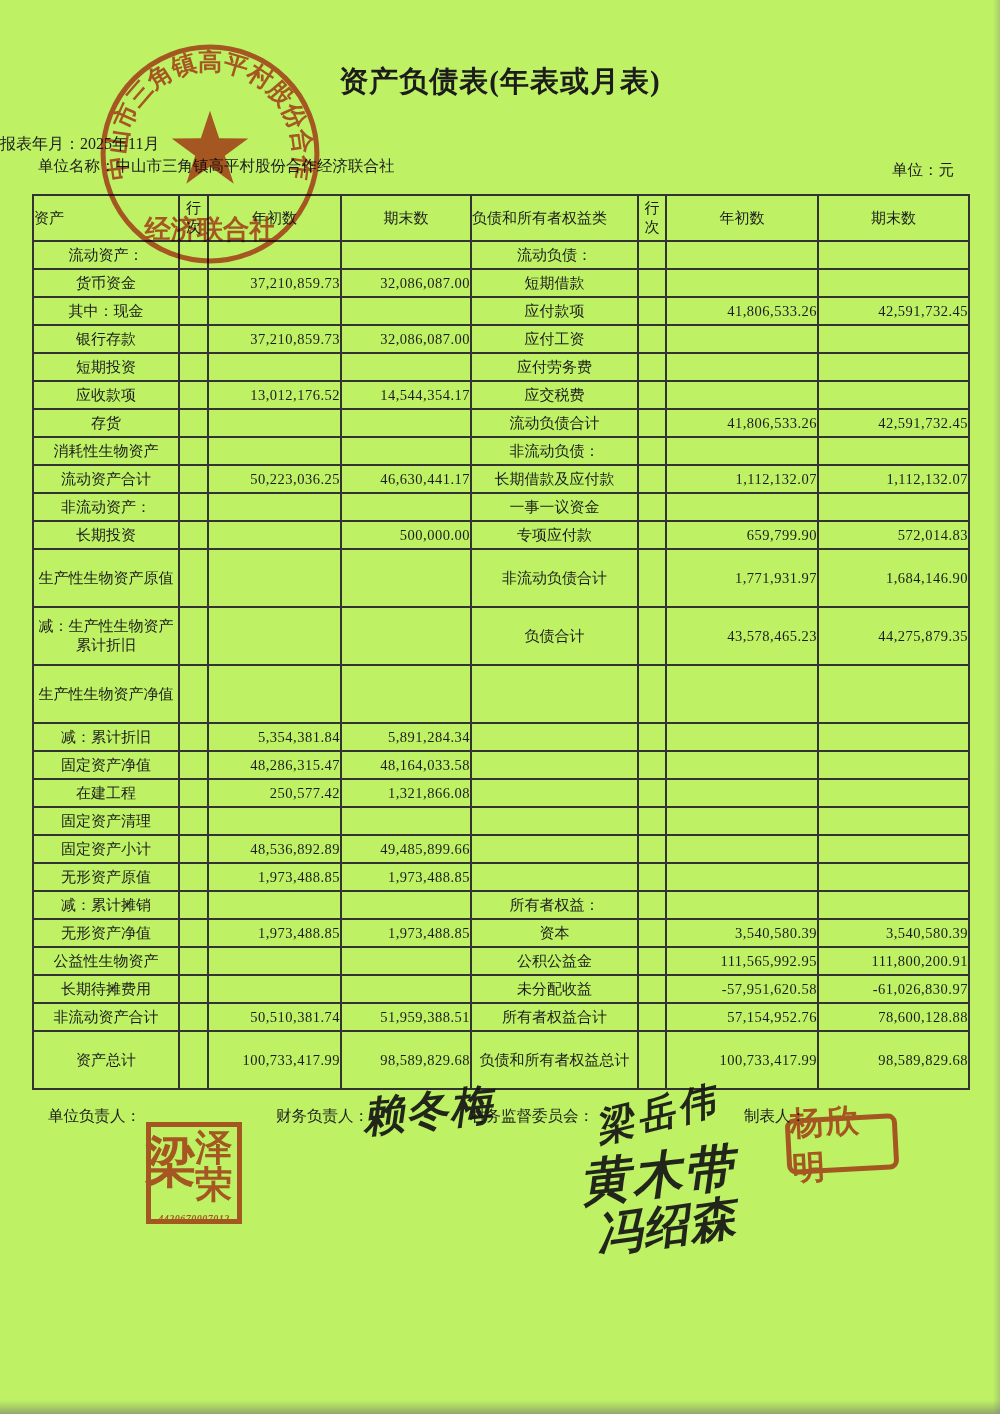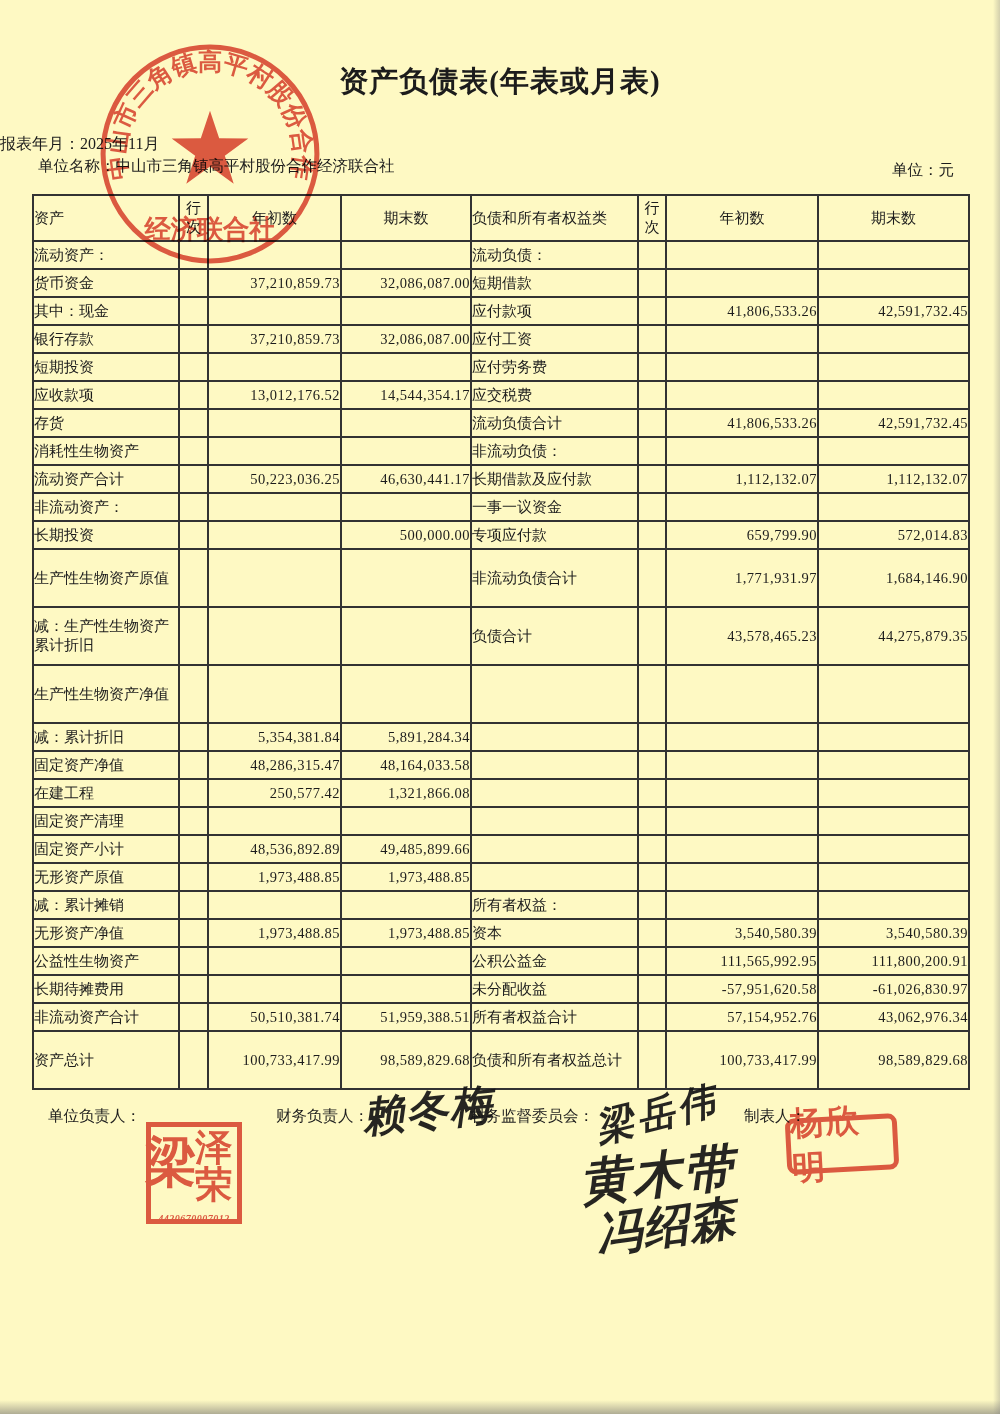--- a/index.html
+++ b/index.html
@@ -1,33 +1,33 @@
 <!DOCTYPE html>
 <html><head>
 <meta charset="utf-8">
 <style>
   html,body{margin:0;padding:0;background:#d9d9d6;}
   .page{
     position:relative;width:1000px;height:1414px;margin:0 auto;
-    background:#fef9c3;overflow:hidden;color:#1c1c1c;
+    background:#bef264;overflow:hidden;color:#1c1c1c;
     font-family:"Liberation Serif","DejaVu Serif",serif;
   }
   .title{position:absolute;top:62px;left:0;width:100%;text-align:center;
     font-size:29px;font-weight:bold;letter-spacing:1px;}
   .period{position:absolute;top:134px;left:0;width:100%;text-align:left;font-size:16px;}
   .unit-name{position:absolute;top:156px;left:38px;font-size:15.5px;}
   .unit-cur{position:absolute;top:160px;right:46px;font-size:15.5px;}
 
   table.sheet{position:absolute;left:32px;top:194px;width:936px;
     border-collapse:collapse;table-layout:fixed;font-size:15px;}
   table.sheet td,table.sheet th{border:2px solid #333;vertical-align:middle;
     padding:0;overflow:hidden;font-weight:normal;line-height:1.25;}
   tr.hdr{height:46px;}
   tr.h1{height:28px;} tr.h2{height:58px;} tr.h3{height:58px;margin-left:23px;}
-  .c-lbl{text-align:left;}
+  .c-lbl{text-align:center;}
   .ind0{padding-left:5px;} .ind1{padding-left:17px;} .ind2{padding-left:26px;}
   .c-line{text-align:center;padding:0 2px;line-height:1.1;}
   .c-num{text-align:right;padding-right:7px;letter-spacing:.5px;
     font-family:"Liberation Serif","DejaVu Serif",serif;font-size:14.5px;}
   th.c-hl{text-align:left;padding-left:6px;margin-top:20px;}
   th.c-hc{text-align:center;}
 
   .footer-label{position:absolute;top:1106px;font-size:15.5px;font-family:Liberation Mono, monospace;}
 
   .seal{mix-blend-mode:multiply;opacity:.88;position:absolute;}
@@ -331,21 +331,21 @@
           <td class="c-num">-61,026,830.97</td>
         </tr>
         <tr class="h1">
           <td class="c-lbl ind2">非流动资产合计</td>
           <td class="c-line"></td>
           <td class="c-num">50,510,381.74</td>
           <td class="c-num">51,959,388.51</td>
           <td class="c-lbl ind2">所有者权益合计</td>
           <td class="c-line"></td>
           <td class="c-num">57,154,952.76</td>
-          <td class="c-num">43,062,976.34</td>
+          <td class="c-num">78,600,128.88</td>
         </tr>
         <tr class="h3">
           <td class="c-lbl ind0">资产总计</td>
           <td class="c-line"></td>
           <td class="c-num">100,733,417.99</td>
           <td class="c-num">98,589,829.68</td>
           <td class="c-lbl ind0">负债和所有者权益总计</td>
           <td class="c-line"></td>
           <td class="c-num">100,733,417.99</td>
           <td class="c-num">98,589,829.68</td>

